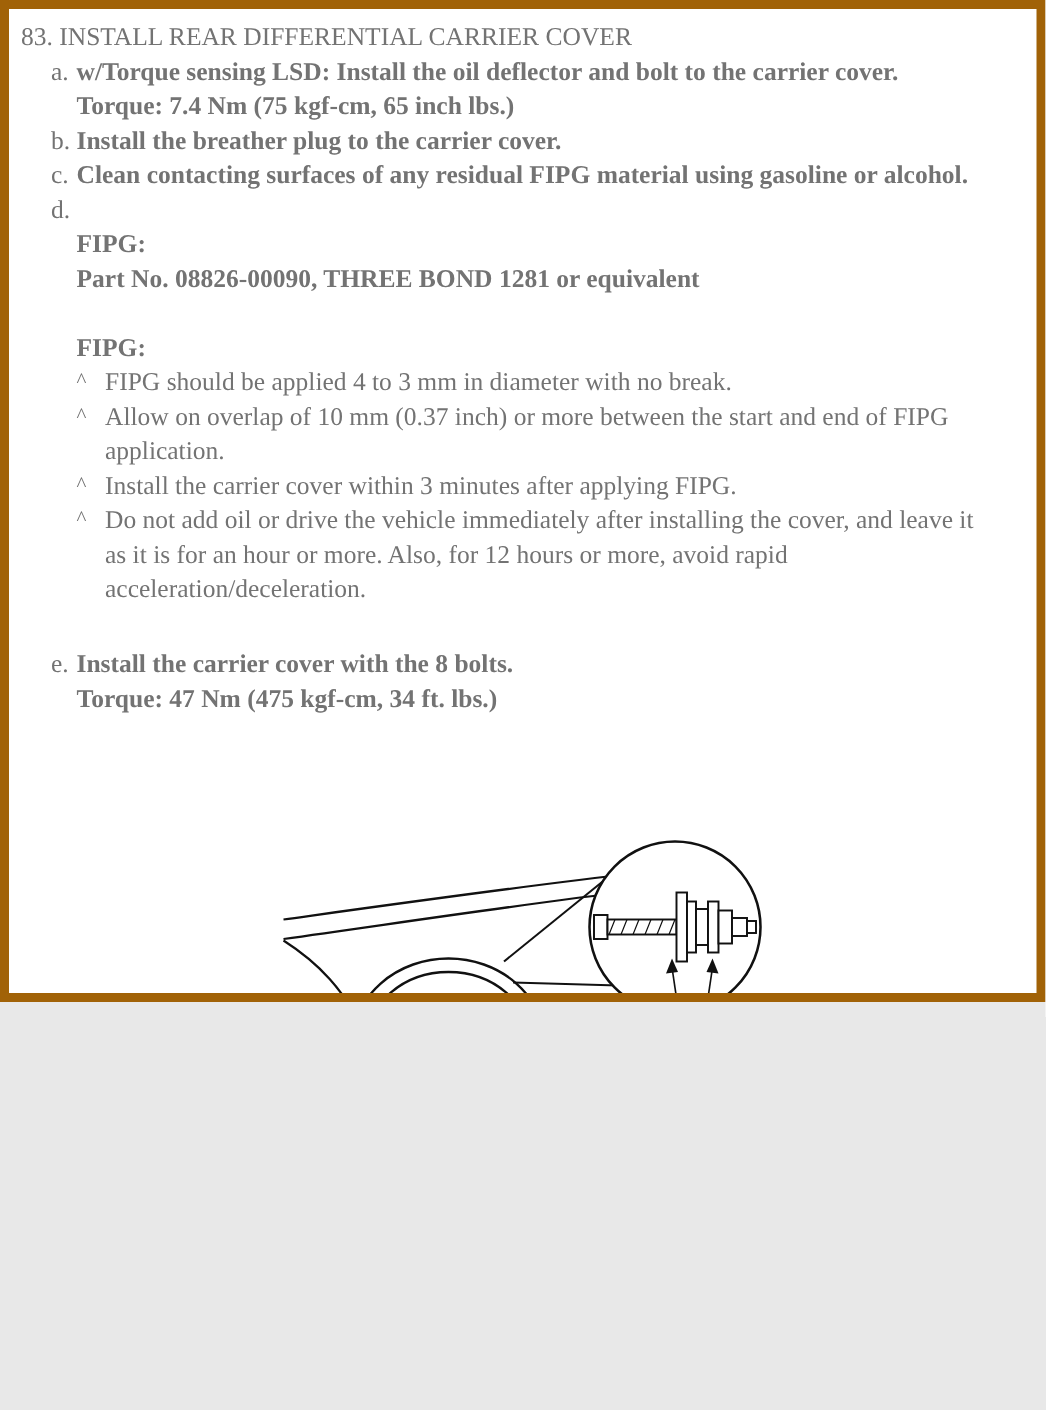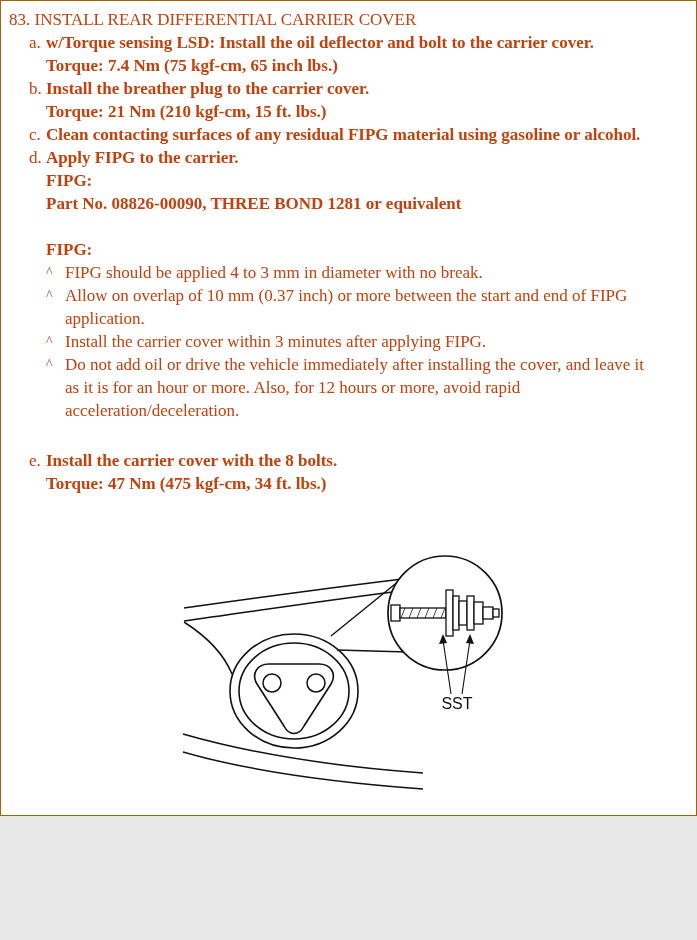--- a/index.html
+++ b/index.html
@@ -1,26 +1,26 @@
 <!DOCTYPE html>
 <html><head>
 <meta charset="utf-8">
 <style>
   html, body { margin: 0; padding: 0; background: #e8e8e8; }
   .page {
     position: relative;
-    width: 697px; height: 816px;
+    width: 697px; height: 668px;
     box-sizing: border-box;
     margin: 0 auto;
     background: #ffffff;
-    border: 1px solid #a16207;
+    border: 6px solid #a16207;
     font-family: "Liberation Serif", serif;
     font-size: 17px;
     line-height: 23px;
-    color: #c2410c;
+    color: #737373;
     overflow: hidden;
   }
   .content { padding: 7px 0 0 8px; }
   .title { white-space: nowrap; }
   .step { display: flex; margin-left: 20px; }
   .step-label { flex: 0 0 17px; width: 17px; }
   .step-text { max-width: 604px; font-weight: bold; }
   .sub { margin-left: 37px; font-weight: bold; }
   .hint-item { display: flex; margin-left: 37px; }
   .hint-bullet { flex: 0 0 19px; width: 19px; font-size: 14px; }
@@ -41,30 +41,28 @@
     <div class="step">
       <span class="step-label">a.</span>
       <span class="step-text">w/Torque sensing LSD: Install the oil deflector and bolt to the carrier cover.</span>
     </div>
     <div class="sub">Torque: 7.4 Nm (75 kgf-cm, 65 inch lbs.)</div>
 
     <div class="step">
       <span class="step-label">b.</span>
       <span class="step-text">Install the breather plug to the carrier cover.</span>
     </div>
-    <div class="sub">Torque: 21 Nm (210 kgf-cm, 15 ft. lbs.)</div>
 
     <div class="step">
       <span class="step-label">c.</span>
       <span class="step-text">Clean contacting surfaces of any residual FIPG material using gasoline or alcohol.</span>
     </div>
 
     <div class="step">
       <span class="step-label">d.</span>
-      <span class="step-text">Apply FIPG to the carrier.</span>
     </div>
     <div class="sub">FIPG:</div>
     <div class="sub">Part No. 08826-00090, THREE BOND 1281 or equivalent</div>
 
     <div class="sub gap-hint">FIPG:</div>
 
     <div class="hint-item">
       <span class="hint-bullet">^</span>
       <span class="hint-text">FIPG should be applied 4 to 3 mm in diameter with no break.</span>
     </div>

